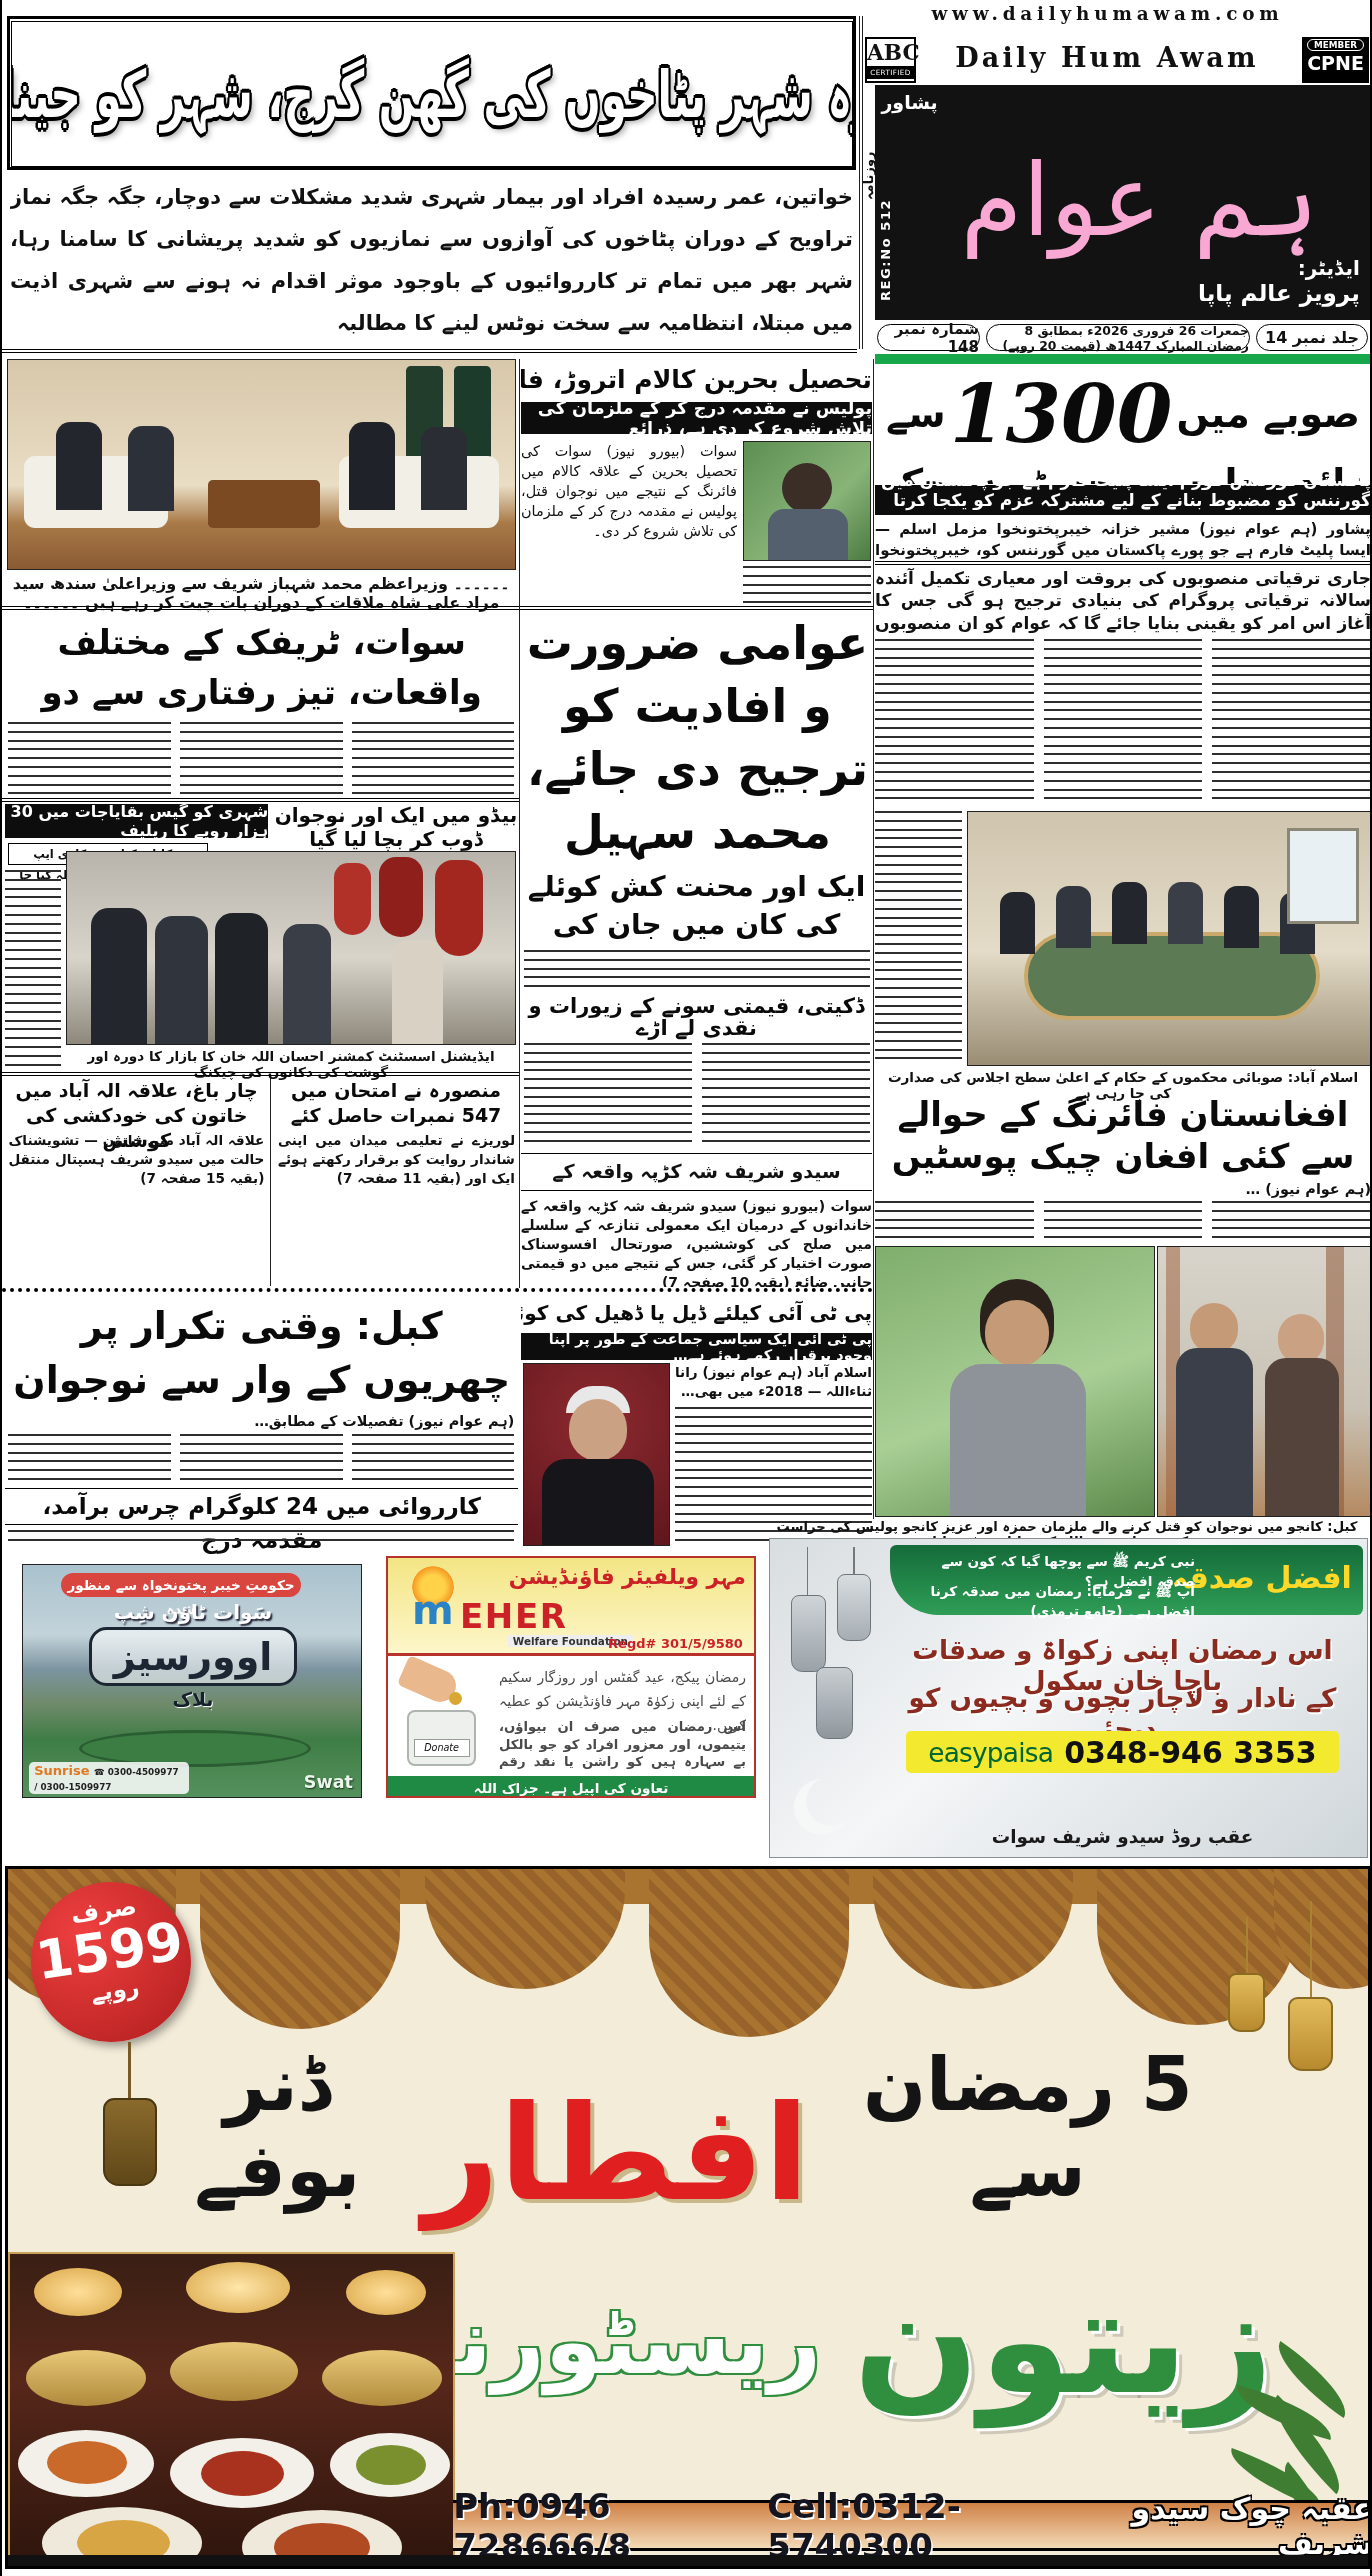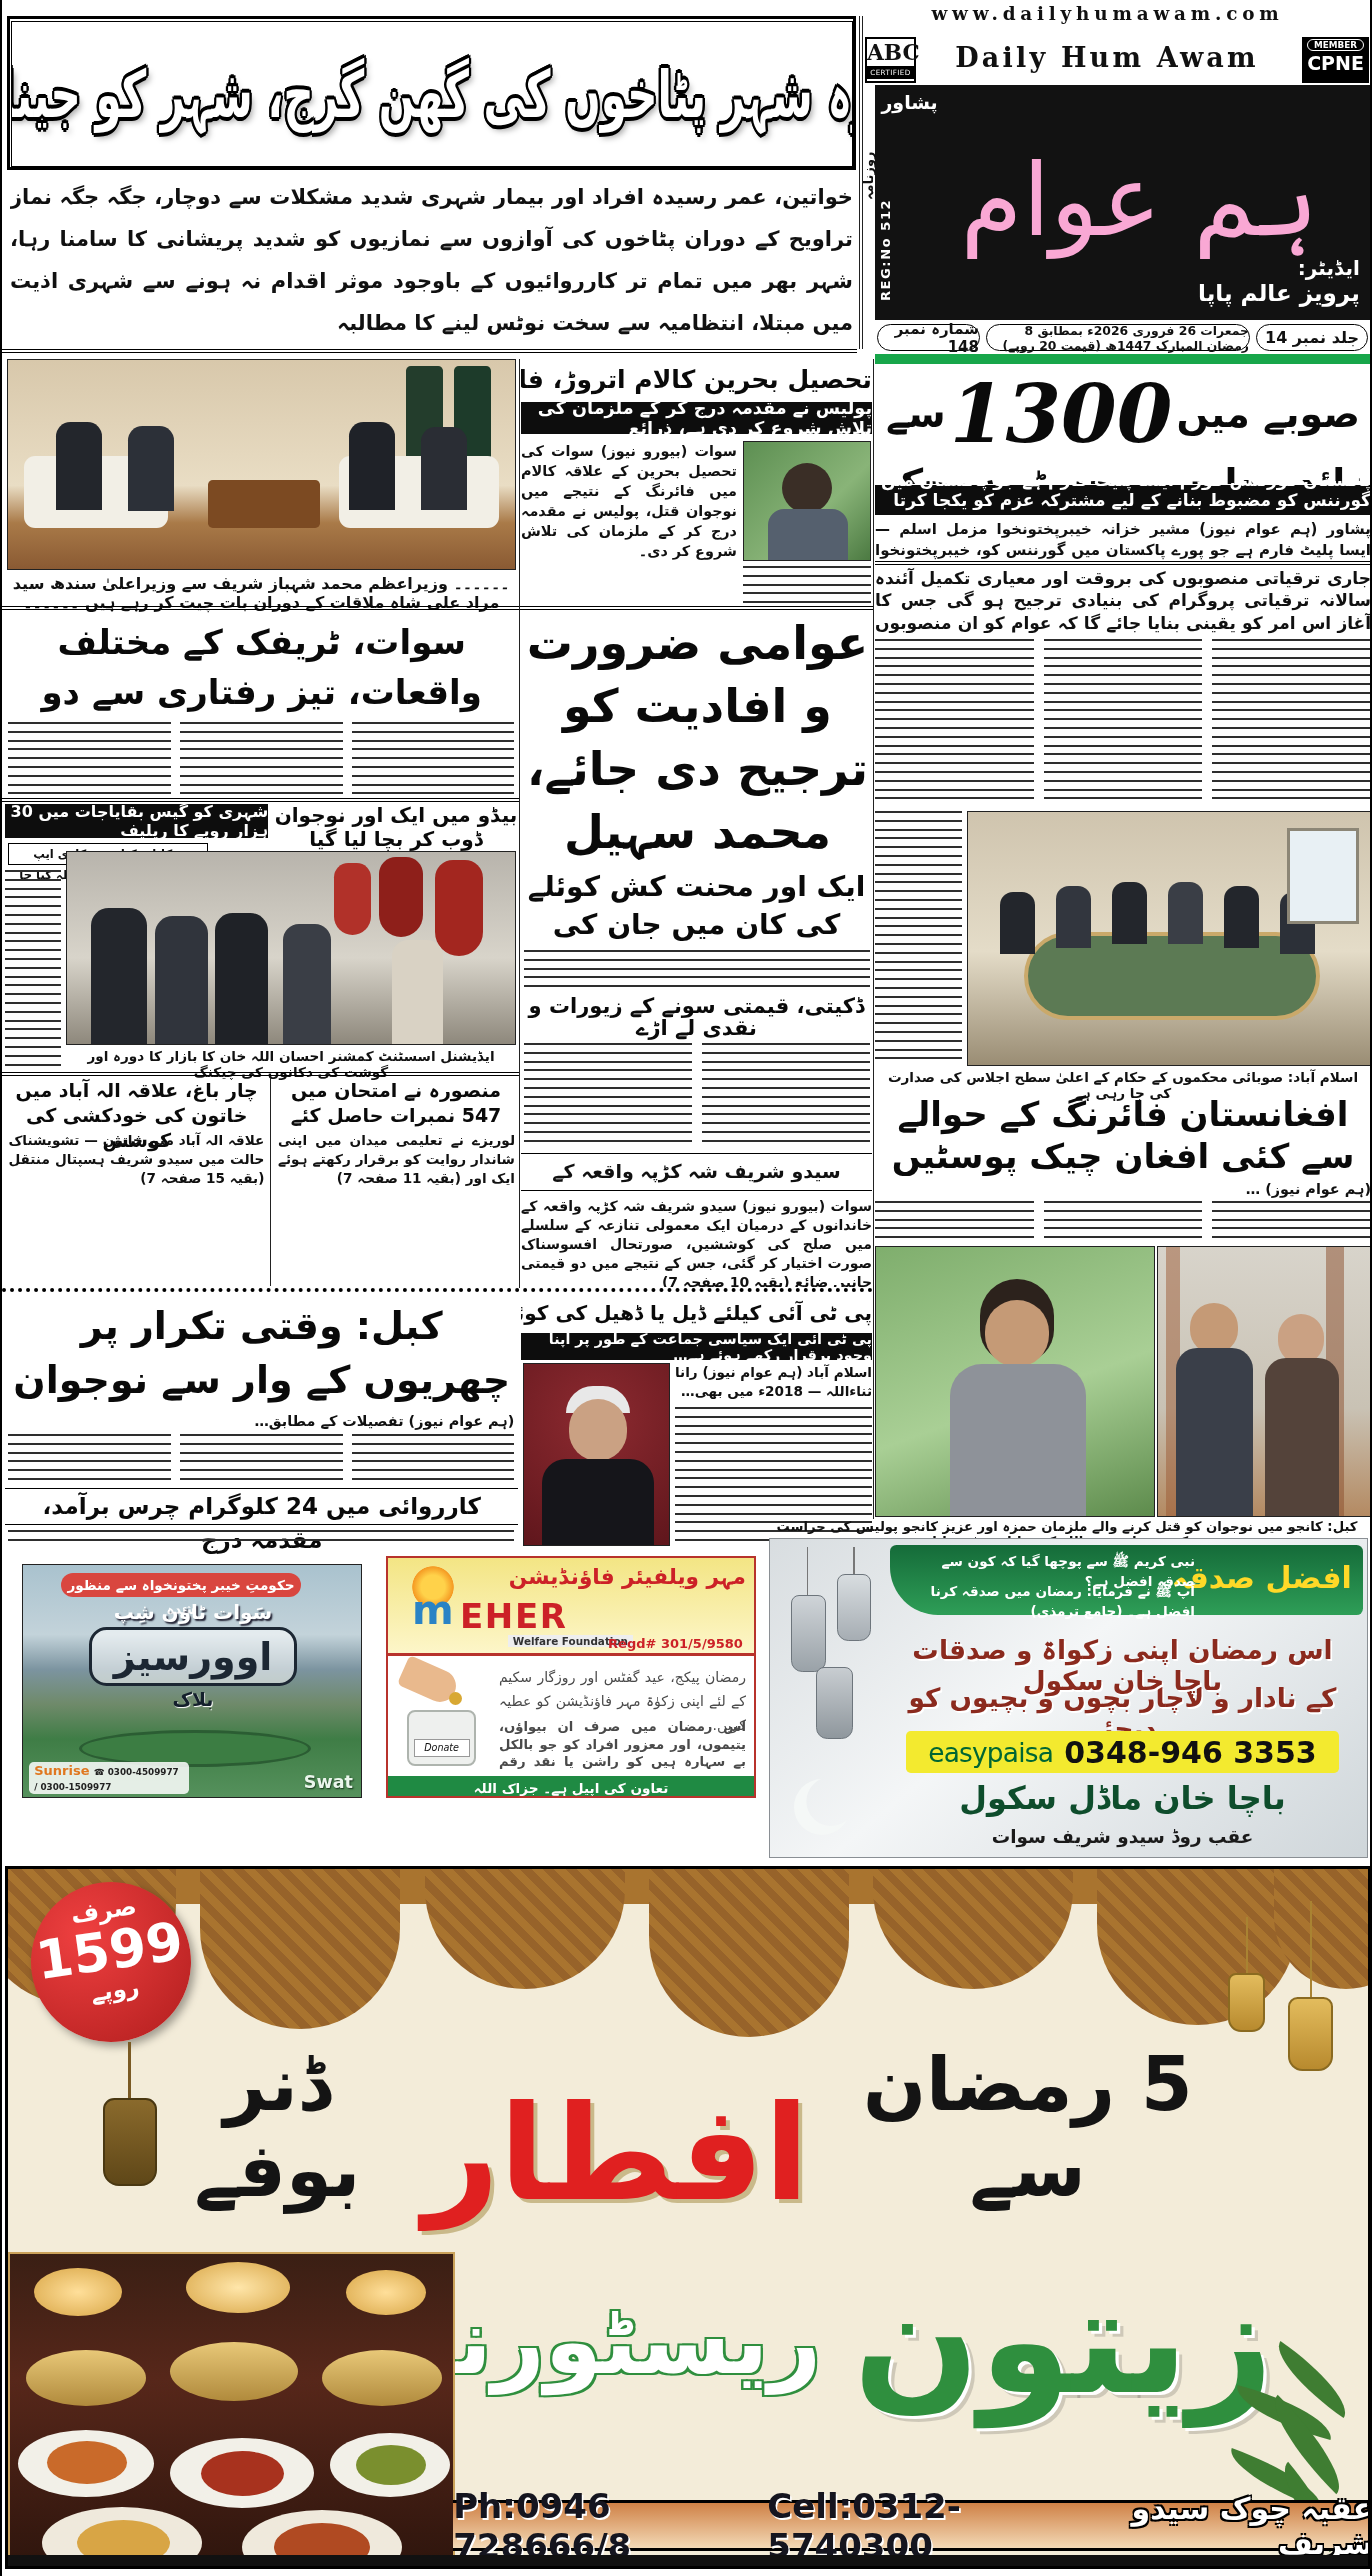--- a/index.html
+++ b/index.html
@@ -92,21 +92,21 @@
   </div>
   <div class="abs rtl c b" style="left:4.8px;top:574px;width:509px;height:30px;font-size:16px">۔۔۔۔۔۔ وزیراعظم محمد شہباز شریف سے وزیراعلیٰ سندھ سید مراد علی شاہ ملاقات کے دوران بات چیت کر رہے ہیں ۔۔۔۔۔۔</div>
   <div class="abs dbl" style="left:0;top:606px;width:871px"></div>
 
   <div class="abs rtl c headline" style="left:519px;top:360px;width:351px;height:40px;font-size:25px;line-height:40px;white-space:nowrap;overflow:hidden">تحصیل بحرین کالام اتروڑ، فائرنگ سے نوجوان قتل</div>
   <div class="abs strip rtl" style="left:519px;top:402px;width:351px;height:32px;font-size:17.6px;font-weight:bold">پولیس نے مقدمہ درج کر کے ملزمان کی تلاش شروع کر دی ہے، ذرائع</div>
   <div class="abs photo" style="left:741px;top:441px;width:128px;height:120px;background:linear-gradient(135deg,#5d8f52,#89b478 60%,#4c7a42)">
     <div class="abs" style="left:38px;top:21px;width:50px;height:50px;background:#3a2e26;border-radius:50%"></div>
     <div class="abs" style="left:24px;top:67px;width:80px;height:56px;background:#55606e;border-radius:16px 16px 0 0"></div>
   </div>
-  <div class="abs rtl j" style="left:519px;top:441px;width:216px;height:163px;font-size:14.4px;line-height:20px;font-weight:bold;overflow:hidden">سوات (بیورو نیوز) سوات کی تحصیل بحرین کے علاقہ کالام میں فائرنگ کے نتیجے میں نوجوان قتل، پولیس نے مقدمہ درج کر کے ملزمان کی تلاش شروع کر دی۔</div>
+  <div class="abs rtl j" style="left:519px;top:441px;width:216px;height:163px;font-size:14.4px;line-height:20px;font-weight:normal;overflow:hidden">سوات (بیورو نیوز) سوات کی تحصیل بحرین کے علاقہ کالام میں فائرنگ کے نتیجے میں نوجوان قتل، پولیس نے مقدمہ درج کر کے ملزمان کی تلاش شروع کر دی۔</div>
   <div class="abs greek" style="left:741px;top:566px;width:128px;height:38px"></div>
 
   <div class="abs vline" style="left:517px;top:359px;height:929px"></div>
   <div class="abs vline" style="left:871px;top:359px;height:1160px"></div>
 
   <div class="abs rtl c headline" style="left:521px;top:612px;width:349px;height:253px;font-size:46px;line-height:63px;overflow:hidden">عوامی ضرورت و افادیت کو ترجیح دی جائے، محمد سہیل آفندی</div>
 
   <div class="abs rtl c headline" style="left:3.2px;top:617px;width:513px;height:101px;font-size:34px;line-height:50px;overflow:hidden">سوات، ٹریفک کے مختلف واقعات، تیز رفتاری سے دو جانیں ضائع</div>
   <div class="abs gcols" style="left:6.4px;top:722px;width:506px;height:75px">
     <div class="greek"></div>
@@ -262,21 +262,20 @@
       <div class="abs" style="left:53px;top:27px;width:34px;height:67px;background:linear-gradient(#d8dde0,#a6adb3);border:1.6px solid #6d757c;border-radius:8px 8px 11.2px 11.2px"></div>
       <div class="abs" style="left:32px;top:120px;width:37px;height:72px;background:linear-gradient(#c8cdd1,#8f979d);border:1.6px solid #6d757c;border-radius:8px 8px 11.2px 11.2px"></div>
     </div>
     <div class="abs rtl c" style="left:120px;top:143px;width:465px;font-size:26.4px;font-weight:bold;color:#8b2a1e;text-shadow:1.6px 1.6px 0 #fff">کے نادار و لاچار بچوں و بچیوں کو دیجئے</div>
     <div class="abs rtl c" style="left:120px;top:95px;width:465px;font-size:26.4px;font-weight:bold;color:#8b2a1e;text-shadow:1.6px 1.6px 0 #fff">اس رمضان اپنی زکواۃ و صدقات باچا خان سکول</div>
     <div class="abs" style="left:136px;top:192px;width:433px;height:42px;background:#f3ea2f;border-radius:4.8px;display:flex;align-items:center;justify-content:center;gap:11.2px">
       <span style="font-size:26.4px;font-weight:normal;color:#063;letter-spacing:-0.8px">easypaisa</span>
       <span style="font-size:30px;font-weight:bold;color:#111">0348-946 3353</span>
     </div>
     <div class="abs" style="left:24px;top:240px;width:56px;height:56px;border-radius:50%;background:radial-gradient(circle at 66% 40%,transparent 24px,#f5f8f7 25px)"></div>
-    <div class="abs rtl c" style="left:120px;top:240px;width:465px;font-size:32px;font-weight:bold;color:#0e4d2c">باچا خان ماڈل سکول</div>
     <div class="abs rtl c" style="left:120px;top:287px;width:465px;font-size:18.4px;font-weight:bold;color:#1a1a1a">عقب روڈ سیدو شریف سوات</div>
   </div>
 
   <div class="abs" style="left:3.2px;top:1866px;width:1366px;height:703px;border:3.2px solid #000;background:#f3ecd9;overflow:hidden">
 
     <div class="abs" style="left:0;top:0;width:100%;height:35px;background:#a9742f"></div>
     <div class="abs" style="left:-32px;top:0;width:200px;height:136px;background:repeating-linear-gradient(45deg,#a9742f 0 8px,#97632a 8px 16px);border-radius:0 0 100px 100px"></div>
     <div class="abs" style="left:192px;top:0;width:200px;height:160px;background:repeating-linear-gradient(45deg,#a9742f 0 8px,#97632a 8px 16px);border-radius:0 0 100px 100px"></div>
     <div class="abs" style="left:417px;top:0;width:200px;height:120px;background:repeating-linear-gradient(45deg,#a9742f 0 8px,#97632a 8px 16px);border-radius:0 0 100px 100px"></div>
     <div class="abs" style="left:641px;top:0;width:200px;height:168px;background:repeating-linear-gradient(45deg,#a9742f 0 8px,#97632a 8px 16px);border-radius:0 0 100px 100px"></div>

